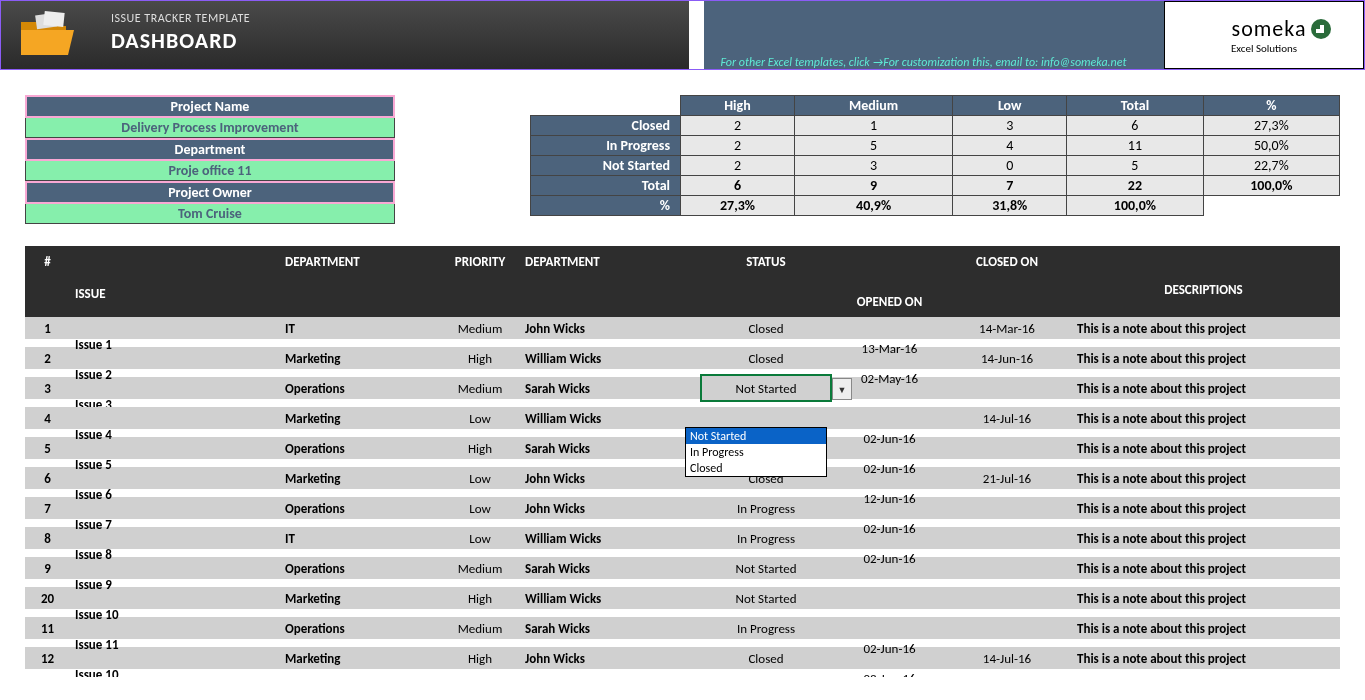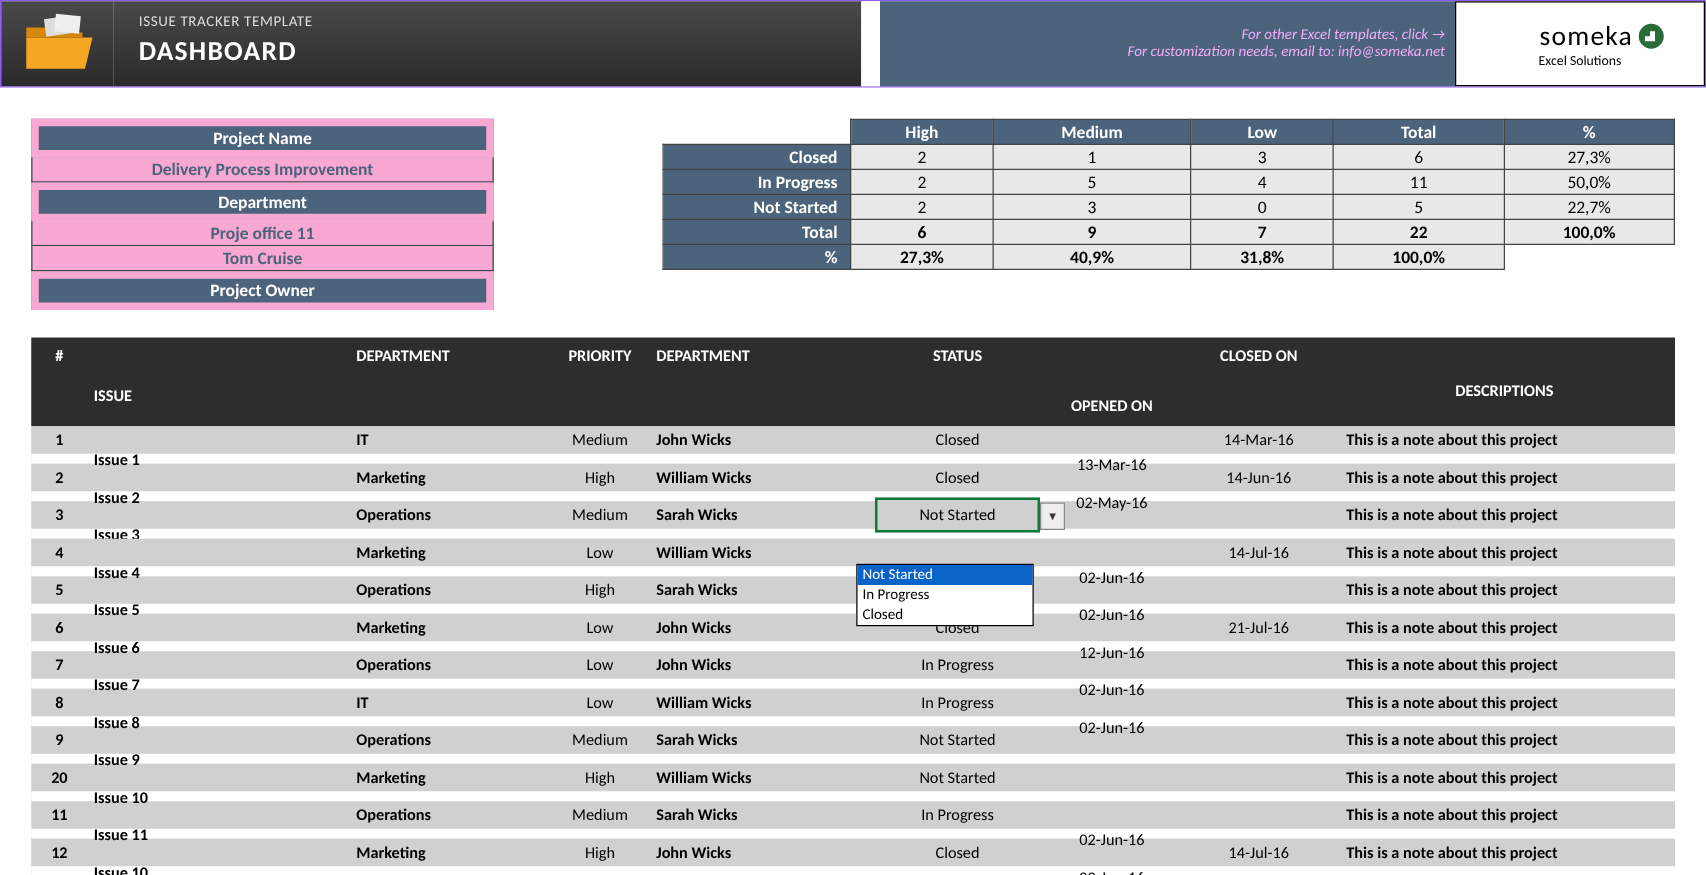--- a/index.html
+++ b/index.html
@@ -6,33 +6,33 @@
 body { font-family: Calibri, Arial, sans-serif; background: #fff; font-size: 13px; color: #000; }
 
 
 .header { display: flex; height: 70px; border: 1px solid #8b5cf6; }
 .header-icon-box { width: 90px; background: linear-gradient(#4a4a4a,#2a2a2a); display: flex; align-items: center; justify-content: center; }
 .header-icon-box svg { width: 60px; height: 50px; }
 .header-left { flex: 1; background: linear-gradient(#4a4a4a,#2a2a2a); padding: 10px 20px; color: #fff; }
 .header-sub { font-size: 12px; letter-spacing: 0.5px; color: #ddd; }
 .header-title { font-size: 22px; font-weight: bold; letter-spacing: 1px; margin-top: 2px; }
 .header-mid { width: 15px; background: #fff; }
-.header-right { width: 460px; background: #4c637c; color: #f0abfc; display:flex; flex-direction:column; justify-content:center; align-items:flex-end; padding-right:8px; font-size:12px; font-style: italic; }
+.header-right { width: 460px; background: #4c637c; color: #5eead4; display:flex; flex-direction:row; justify-content:center; align-items:flex-end; padding-right:21px; font-size:12px; font-style: italic; }
 .header-logo { width: 200px; background:#fff; border:1px solid #000; display:flex; flex-direction:column; align-items:center; justify-content:center; }
 .logo-brand { font-size: 22px; font-weight:normal; letter-spacing:1px;margin-left:36px; }
 .logo-sub { font-size: 11px; }
 
 .content { padding: 25px 25px 0 25px; }
 
 
 .top { display:flex; gap:135px; }
 .proj { width: 370px; }
 .proj-row { text-align:center; font-size:14px; }
-.proj-head { background:#4c637c; color:#fff; font-weight:bold; border:6px solid #f9a8d4; padding:1px 0; }
-.proj-val { background:#f9a8d4; color:#4c637c; font-weight:bold; border:1px solid #444; border-top:none; padding:1px 0; }
+.proj-head { background:#4c637c; color:#fff; font-weight:bold; border:2px solid #f9a8d4; padding:1px 0; }
+.proj-val { background:#86efac; color:#4c637c; font-weight:bold; border:1px solid #444; border-top:none; padding:1px 0; }
 
 .summary { flex:1; }
 .summary table { border-collapse:collapse; width:100%; }
 .summary th, .summary td { border:1px solid #444; text-align:center; font-size:14px; padding:1px 0; }
 .summary .corner { border:none; background:transparent; }
 .summary .colhead { background:#4c637c; color:#fff; font-weight:bold; }
 .summary .rowhead { background:#4c637c; color:#fff; font-weight:bold; text-align:right; padding-right:10px; width:150px; }
 .summary .cell { background:#e8e8e8; }
 .summary .total-cell { background:#e8e8e8; font-weight:bold; }
 .summary .pct-blank { border:none; background:transparent; }
@@ -82,21 +82,21 @@
       <rect x="28" y="2" width="20" height="14" fill="#eee" transform="rotate(6 38 9)"></rect>
     </svg>
   </div>
   <div class="header-left">
     <div class="header-sub">ISSUE TRACKER TEMPLATE</div>
     <div class="header-title">DASHBOARD</div>
   </div>
   <div class="header-mid"></div>
   <div class="header-right">
     <div>For other Excel templates, click →</div>
-    <div>For customization needs, email to: info@someka.net</div>
+    <div>For customization this, email to: info@someka.net</div>
   </div>
   <div class="header-logo">
     <div style="display:flex;align-items:center;gap:4px;">
       <span class="logo-brand">someka</span>
       <svg width="22" height="22" viewBox="0 0 22 22">
           <circle cx="11" cy="11" r="10" fill="#2a6b3a"></circle>
           <path d="M6 11 L10 11 L10 7 L14 7 L14 15 L6 15 Z" fill="#fff"></path>
         </svg>
     </div>
     <div class="logo-sub">Excel Solutions</div>
@@ -104,22 +104,22 @@
 </div>
 
 <div class="content">
 
   <div class="top">
     <div class="proj">
       <div class="proj-row proj-head">Project Name</div>
       <div class="proj-row proj-val">Delivery Process Improvement</div>
       <div class="proj-row proj-head">Department</div>
       <div class="proj-row proj-val">Proje office 11</div>
+      <div class="proj-row proj-head">Project Owner</div>
       <div class="proj-row proj-val">Tom Cruise</div>
-      <div class="proj-row proj-head">Project Owner</div>
     </div>
 
     <div class="summary">
       <table id="summary-table">
           <tbody>
             <tr>
               <th class="corner"></th>
               <th class="colhead">High</th>
               <th class="colhead">Medium</th>
               <th class="colhead">Low</th>

